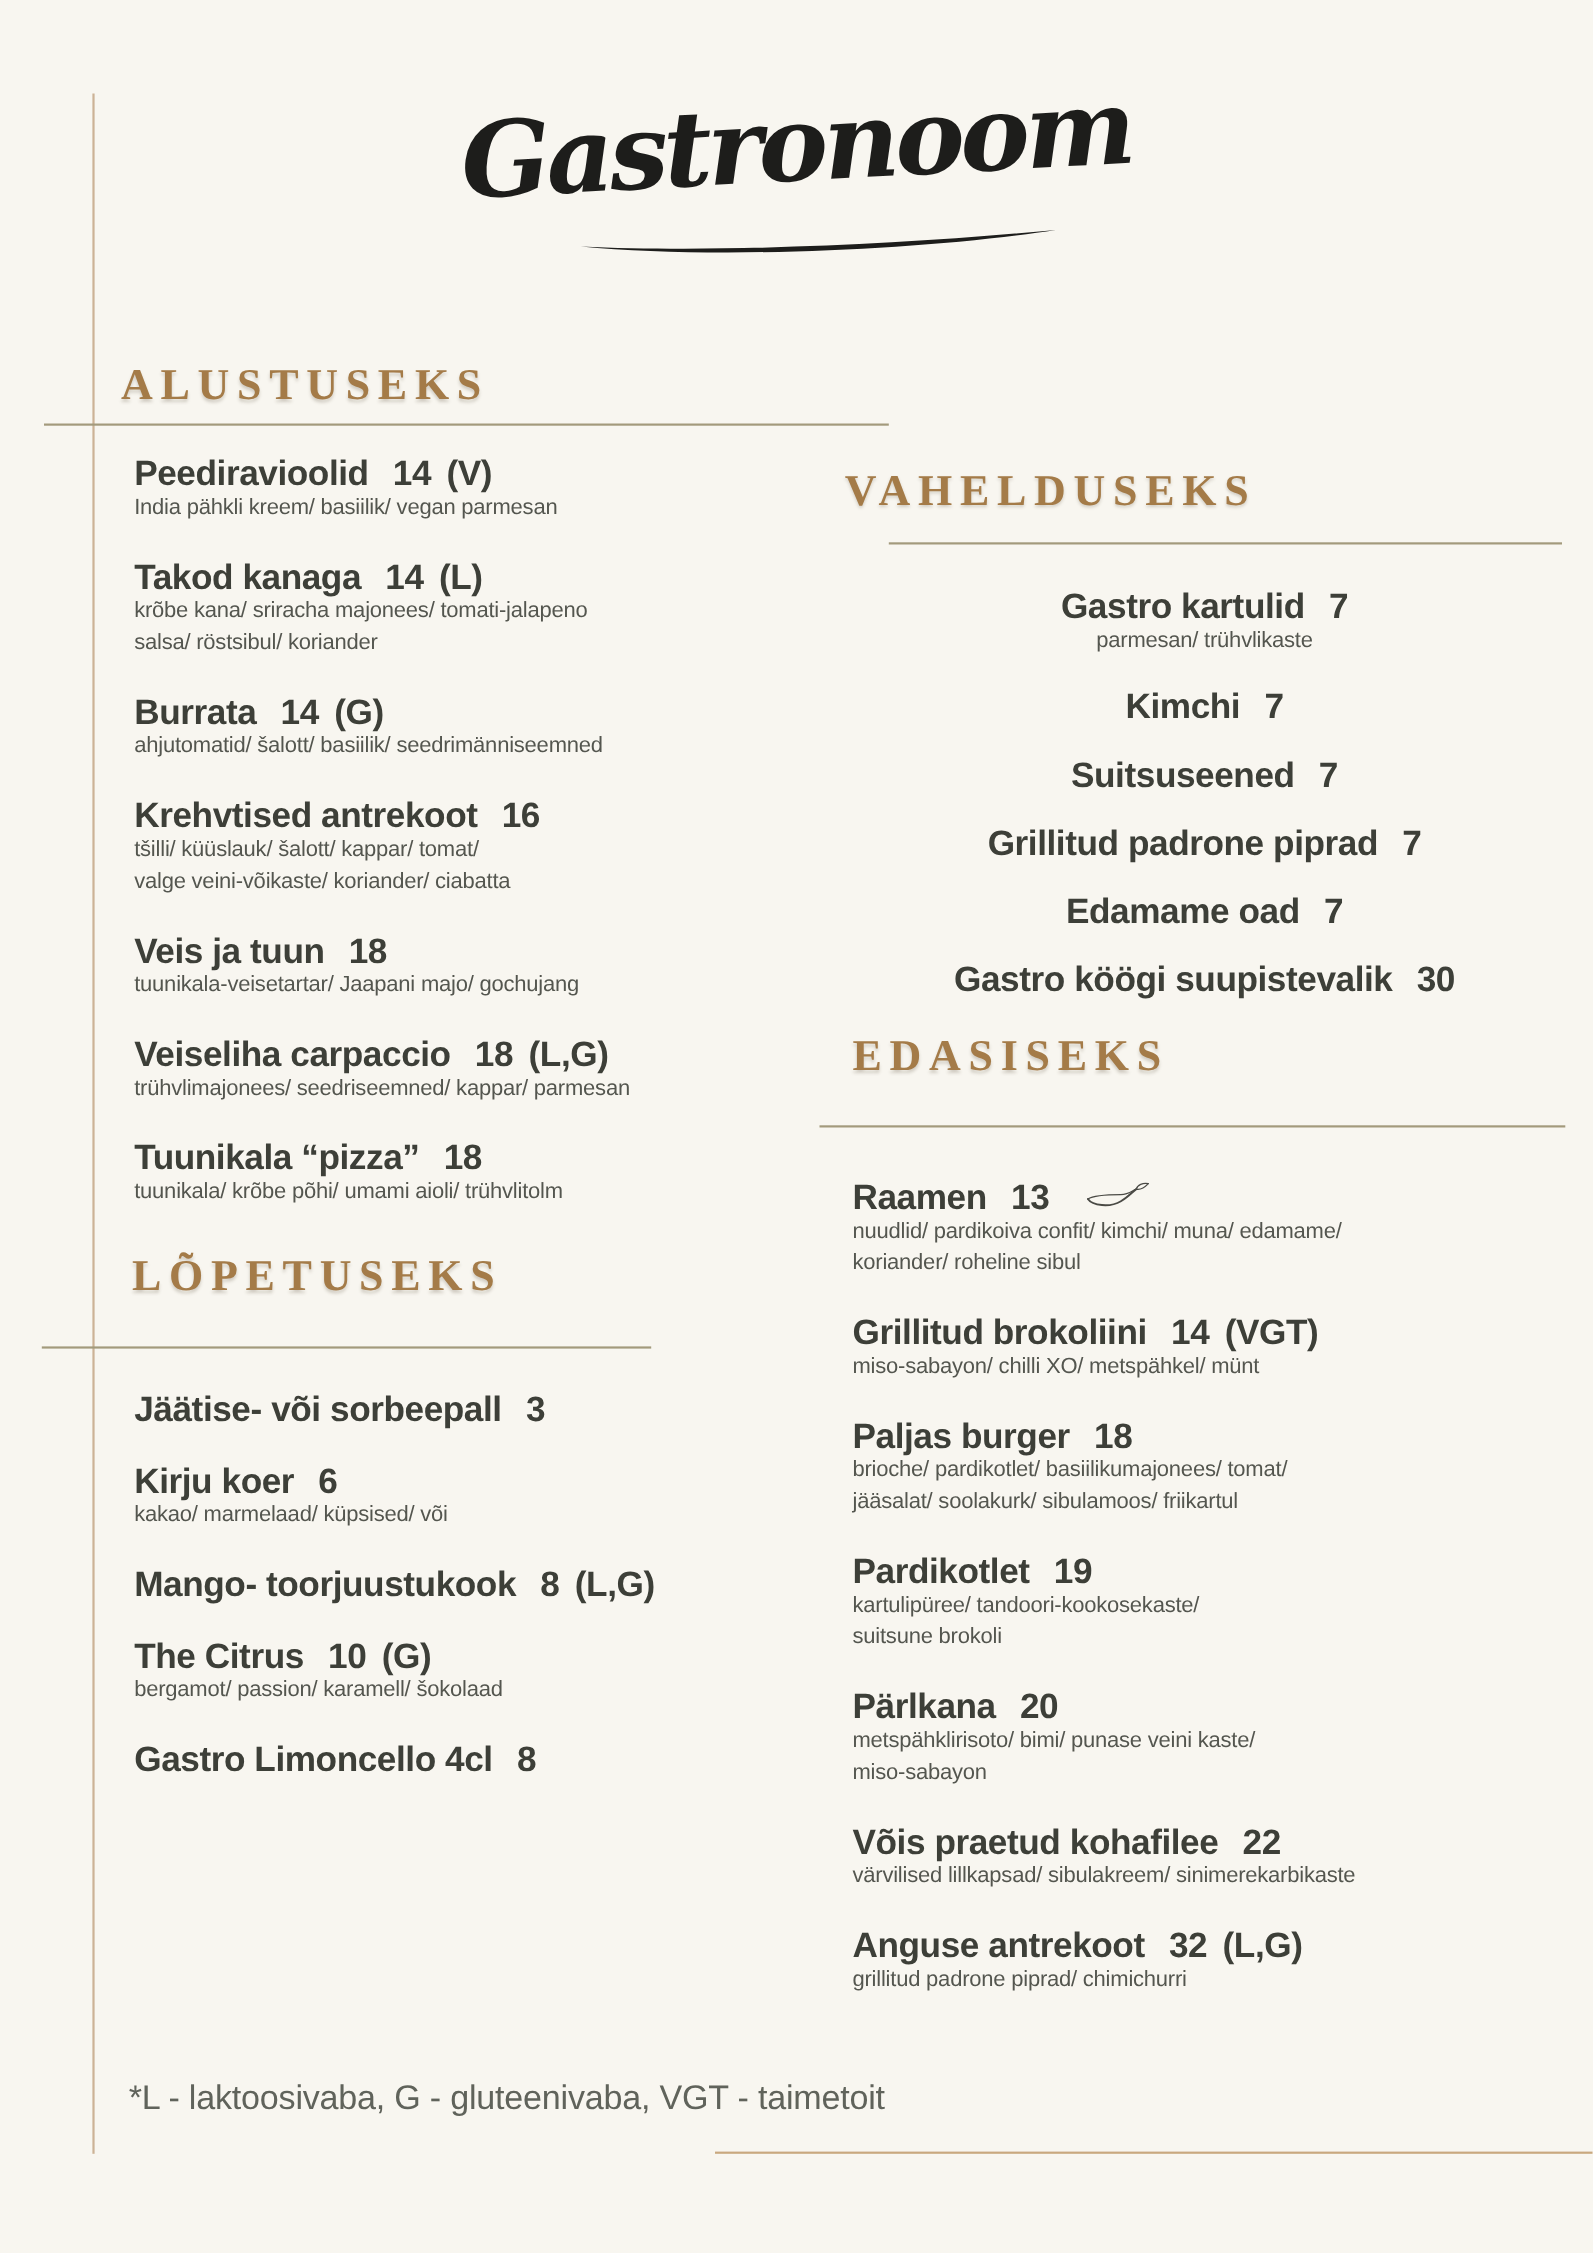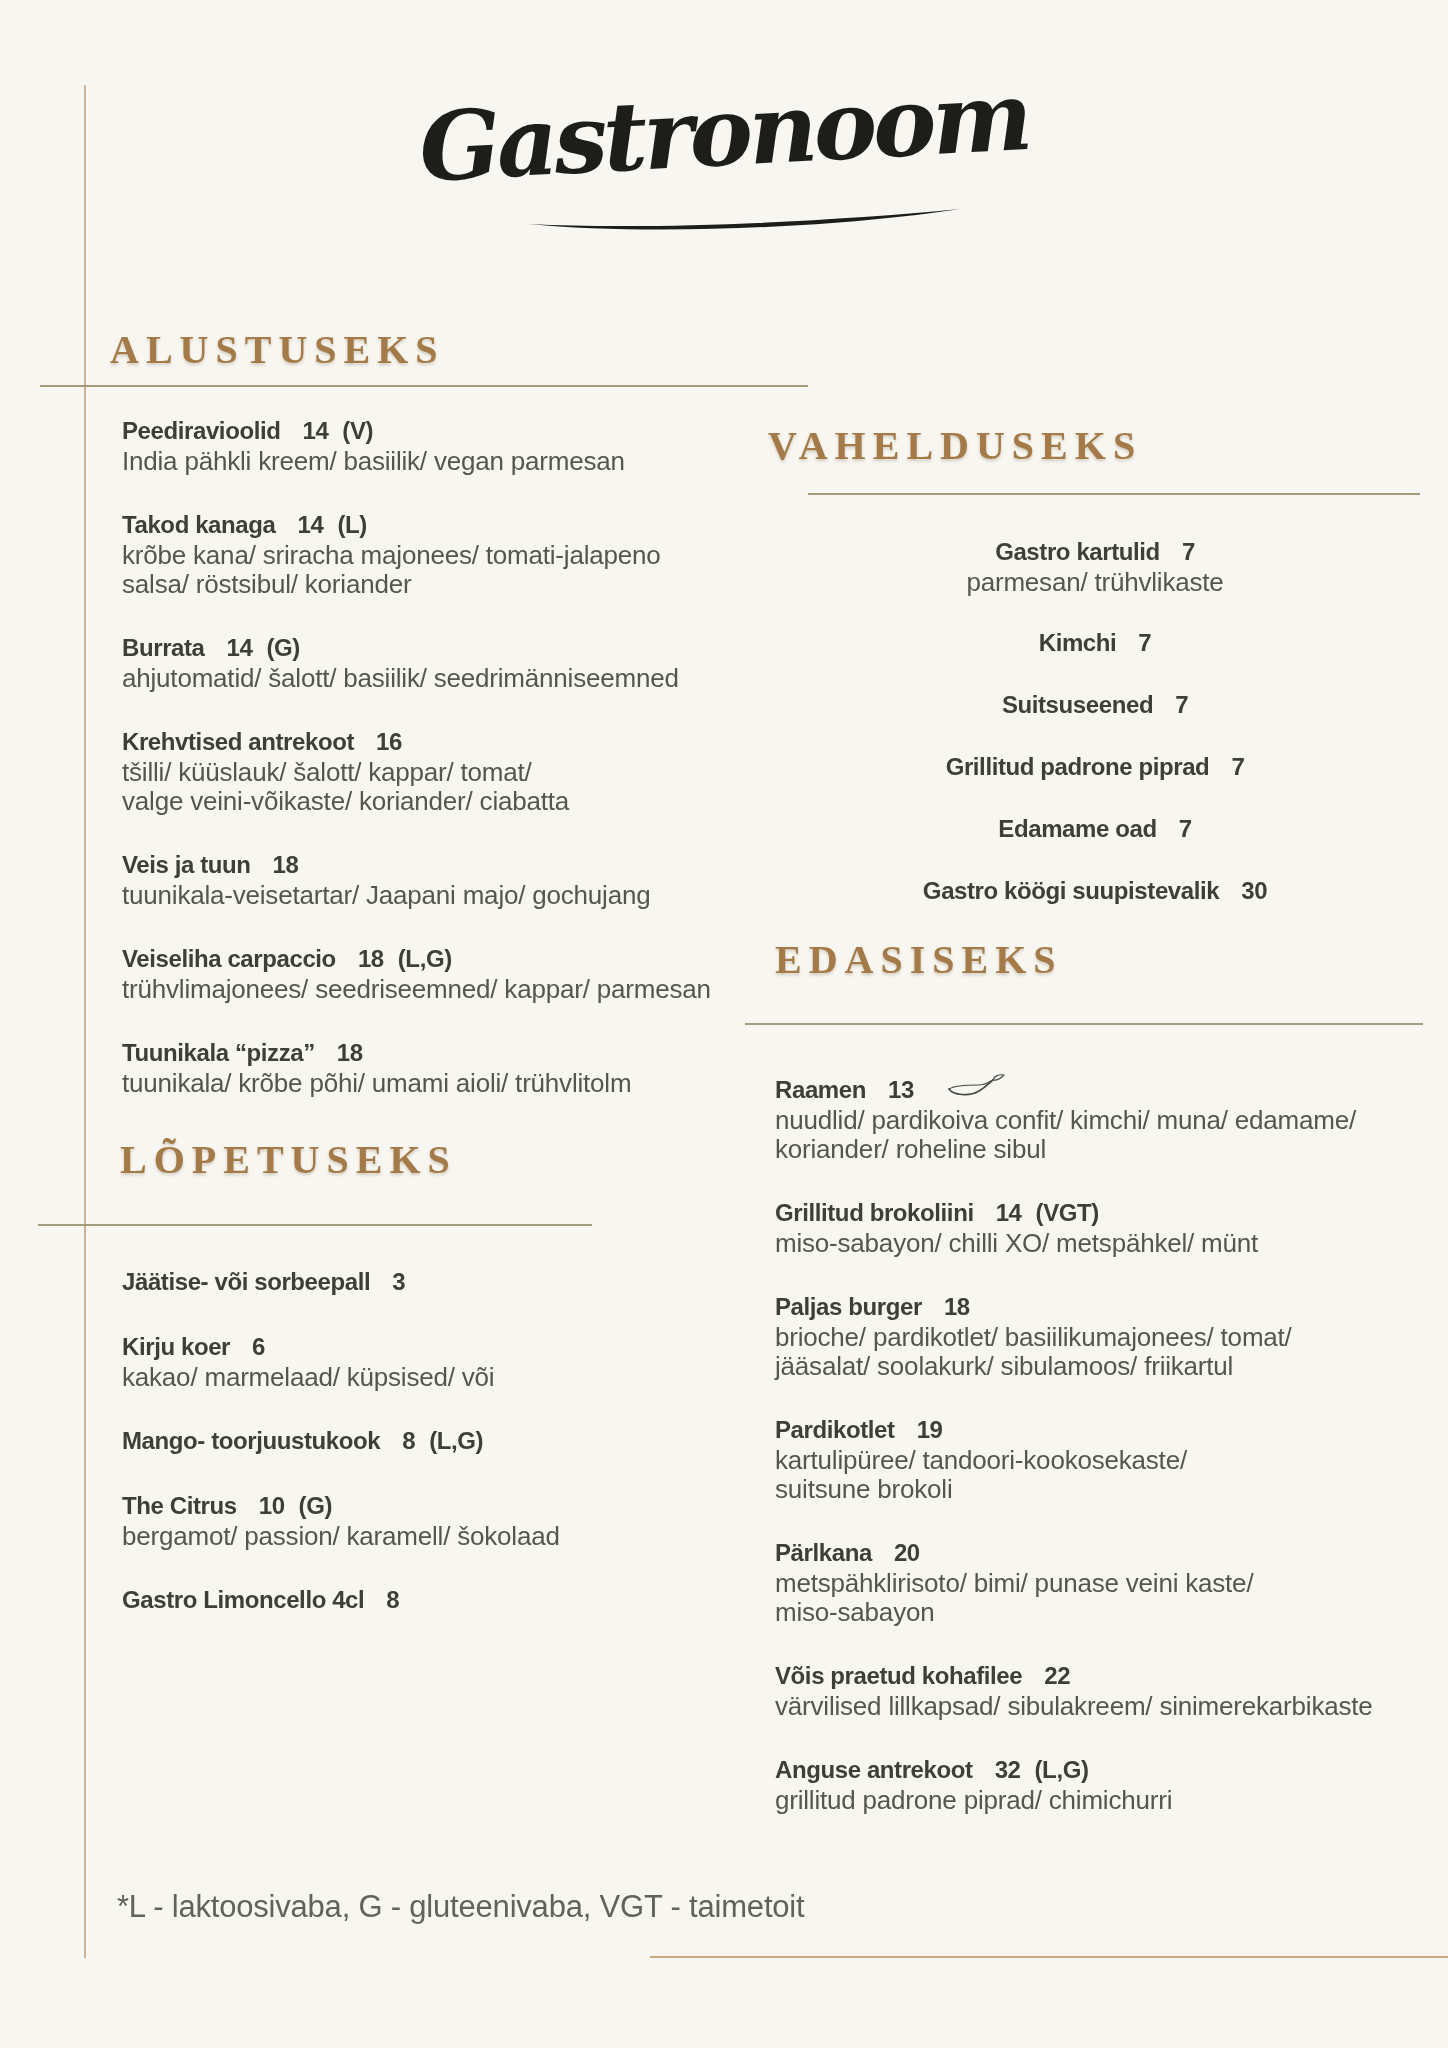--- a/index.html
+++ b/index.html
@@ -45,28 +45,28 @@
   #sec2 .section-line{left:745px;top:1023px;width:678px;}
   #sec2 .items{left:775px;top:1072px;}
 
   #sec3 .section-title{left:120px;top:1138px;}
   #sec3 .section-line{left:38px;top:1224px;width:554px;}
   #sec3 .items{left:122px;top:1265px;}
 
   .items{position:absolute;width:640px;}
   .menu-item{margin-bottom:32px;}
   .item-title{
-    font-size:24px;font-weight:700;line-height:33px;letter-spacing:-0.4px;
+    font-size:32px;font-weight:700;line-height:33px;letter-spacing:-0.4px;
     color:#3d3f38;white-space:nowrap;
   }
   .item-price{margin-left:22px;}
   .item-diet{margin-left:14px;}
   .chili-icon{margin-left:30px;vertical-align:-2px;}
   .desc-line{
-    font-size:26px;line-height:29px;letter-spacing:-0.2px;
+    font-size:20px;line-height:29px;letter-spacing:-0.2px;
     color:#54564f;white-space:nowrap;
   }
   .footnote{
     position:absolute;left:117px;top:1889px;
     font-size:31px;color:#60635b;letter-spacing:-0.2px;
   }
 </style>
 </head>
 <body>
 

